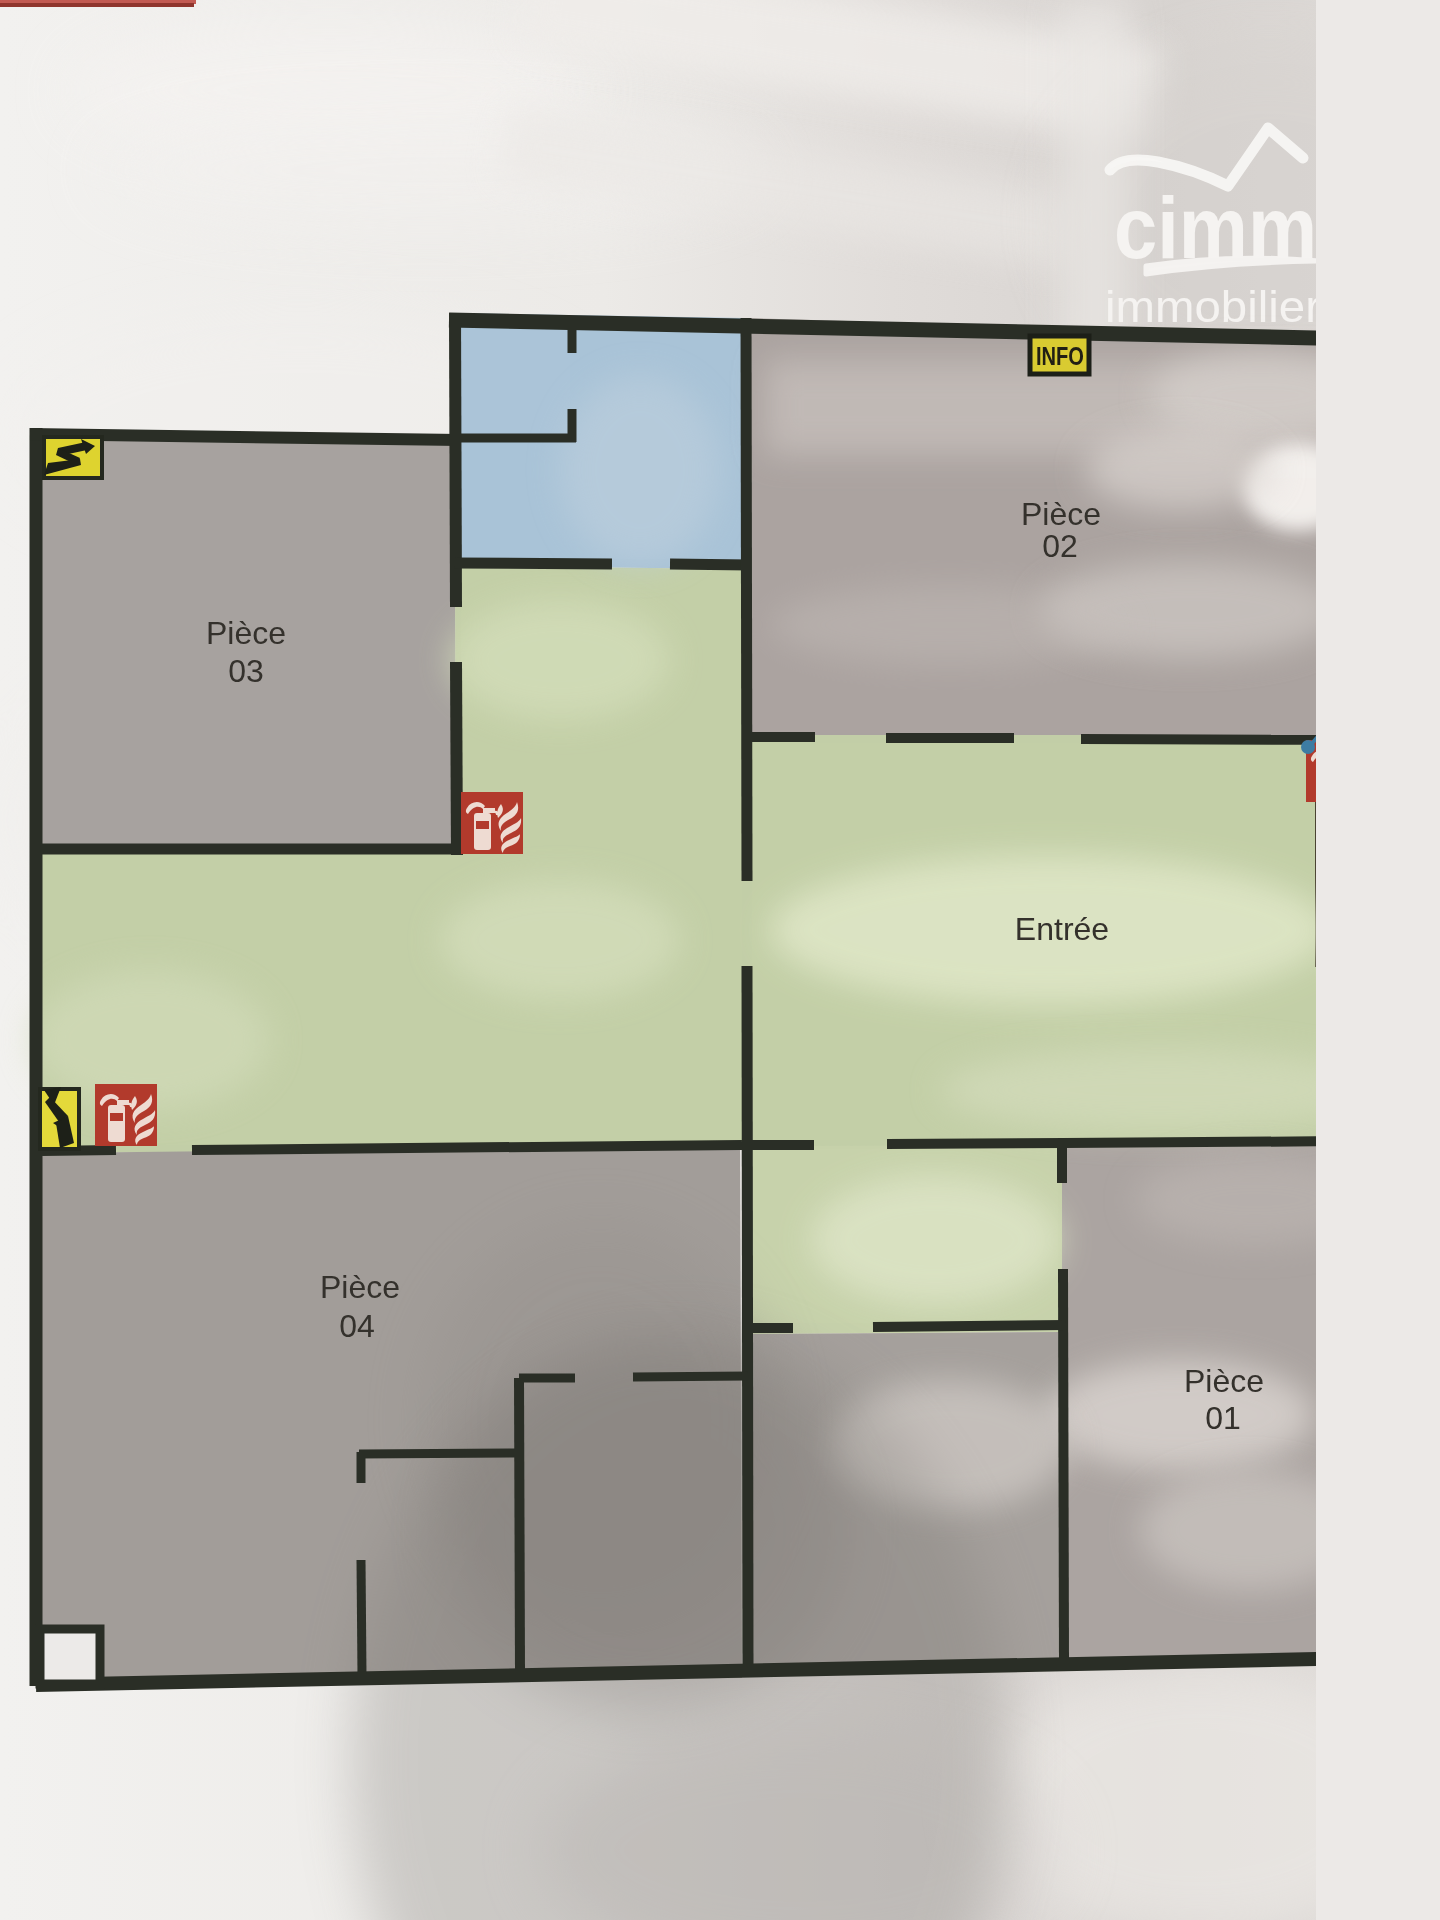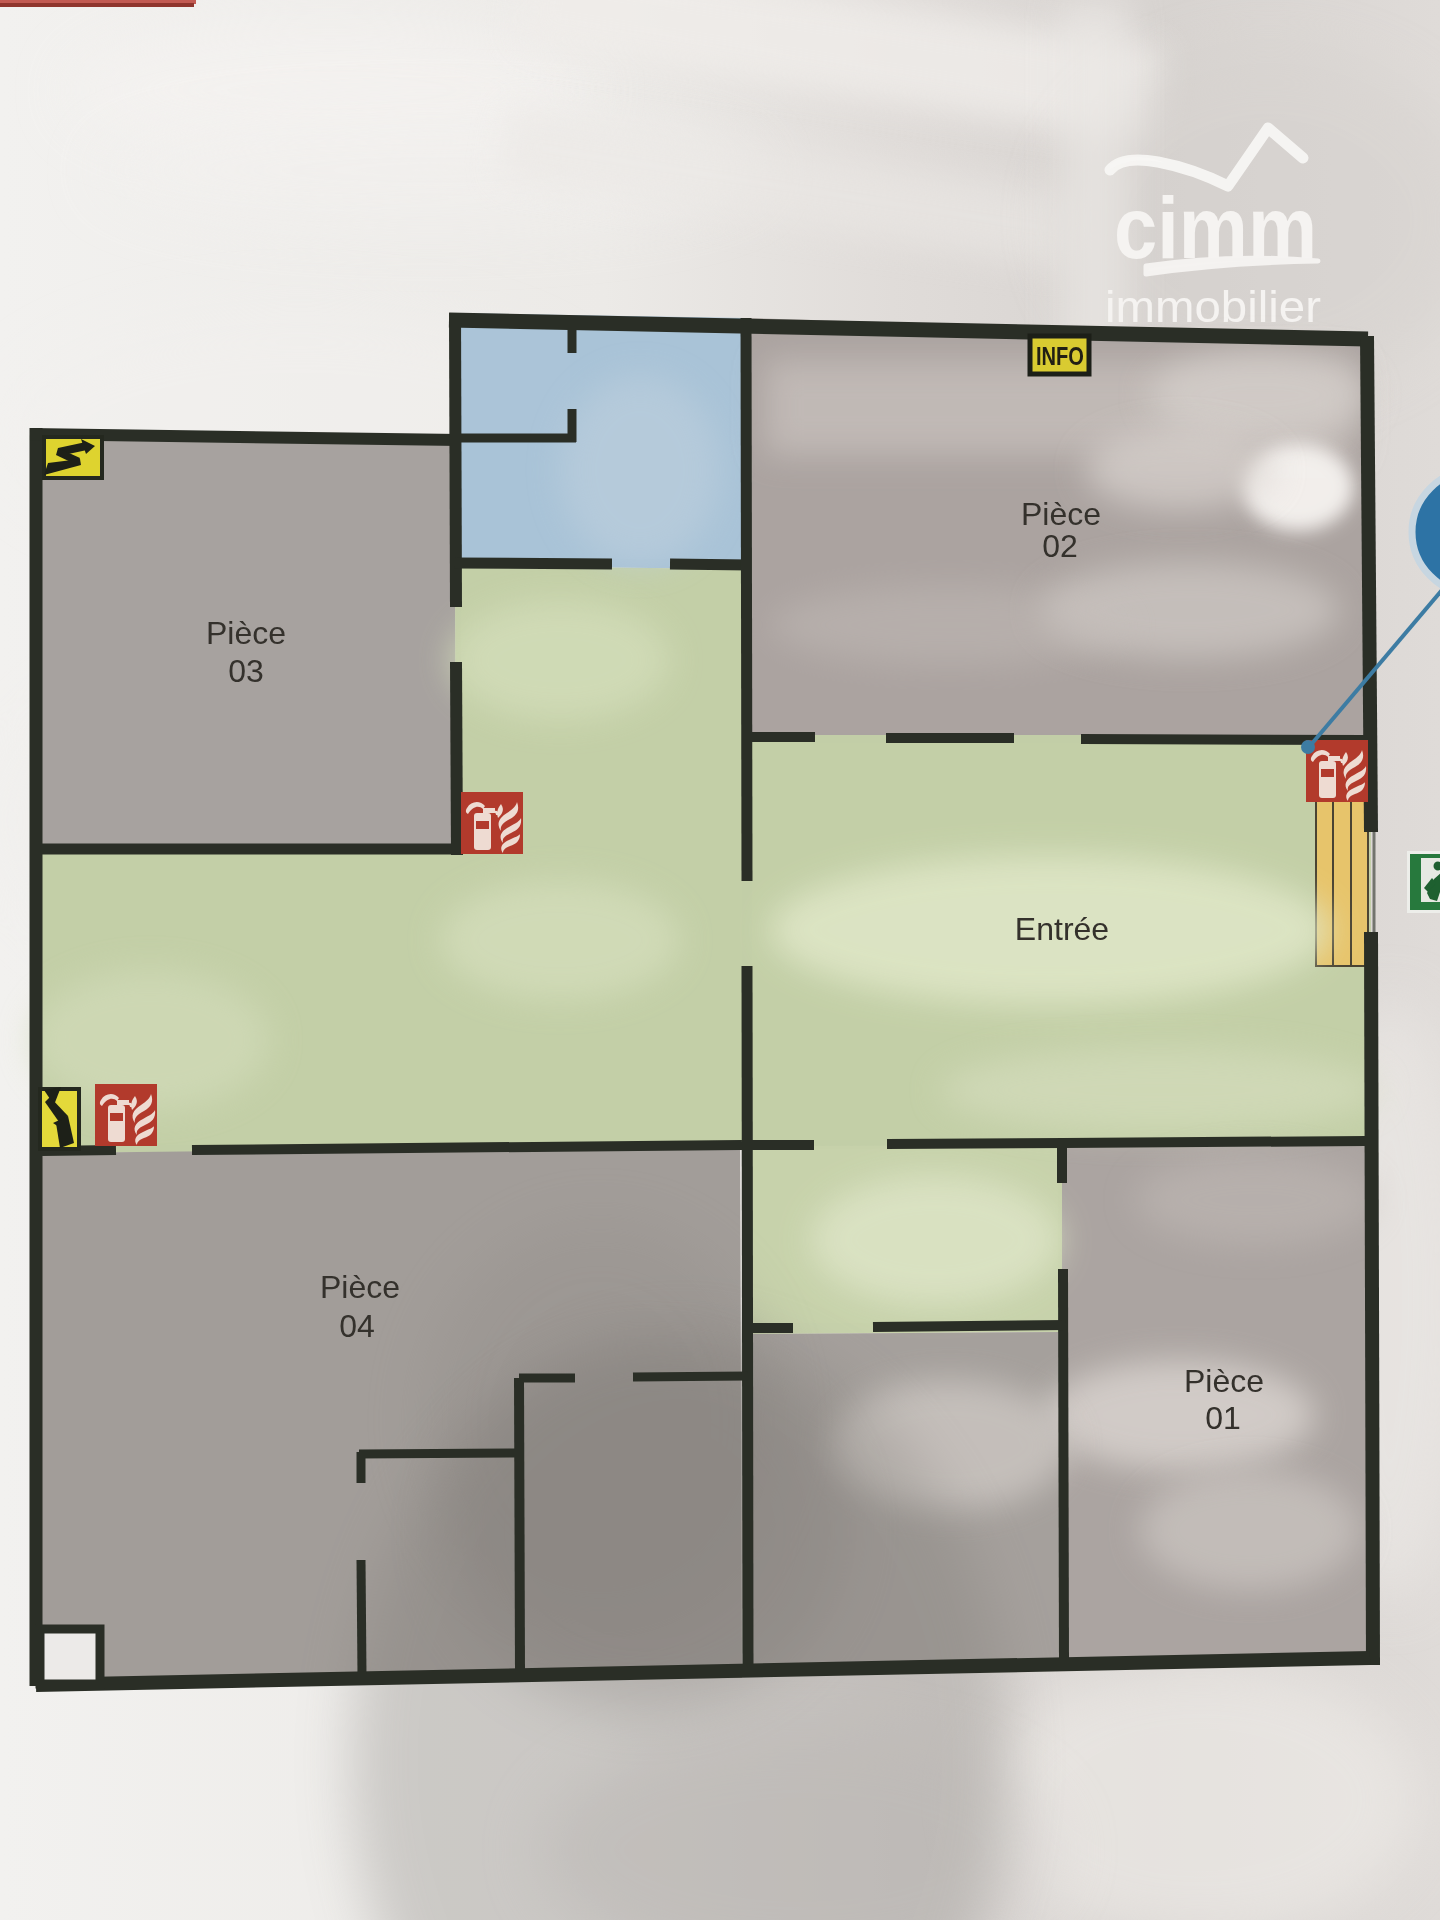--- a/index.html
+++ b/index.html
@@ -1,16 +1,16 @@
 <!DOCTYPE html>
 <html><head>
 <meta charset="utf-8">
 <style>
   html,body{margin:0;padding:0;background:#ece9e7;}
-  #page{position:relative;width:1440px;height:1920px;overflow:hidden;font-family:"Liberation Sans",sans-serif;}
+  #page{position:relative;width:1316px;height:1920px;overflow:hidden;font-family:"Liberation Sans",sans-serif;}
   svg{display:block}
 </style>
 </head>
 <body>
 <div id="page">
 <svg width="1440" height="1920" viewBox="0 0 1440 1920" xmlns="http://www.w3.org/2000/svg">
 <defs>
   <linearGradient id="bgGrad" x1="0" y1="0" x2="1" y2="0">
     <stop offset="0" stop-color="#f2f1ef"></stop>
     <stop offset="0.42" stop-color="#eceae7"></stop>

